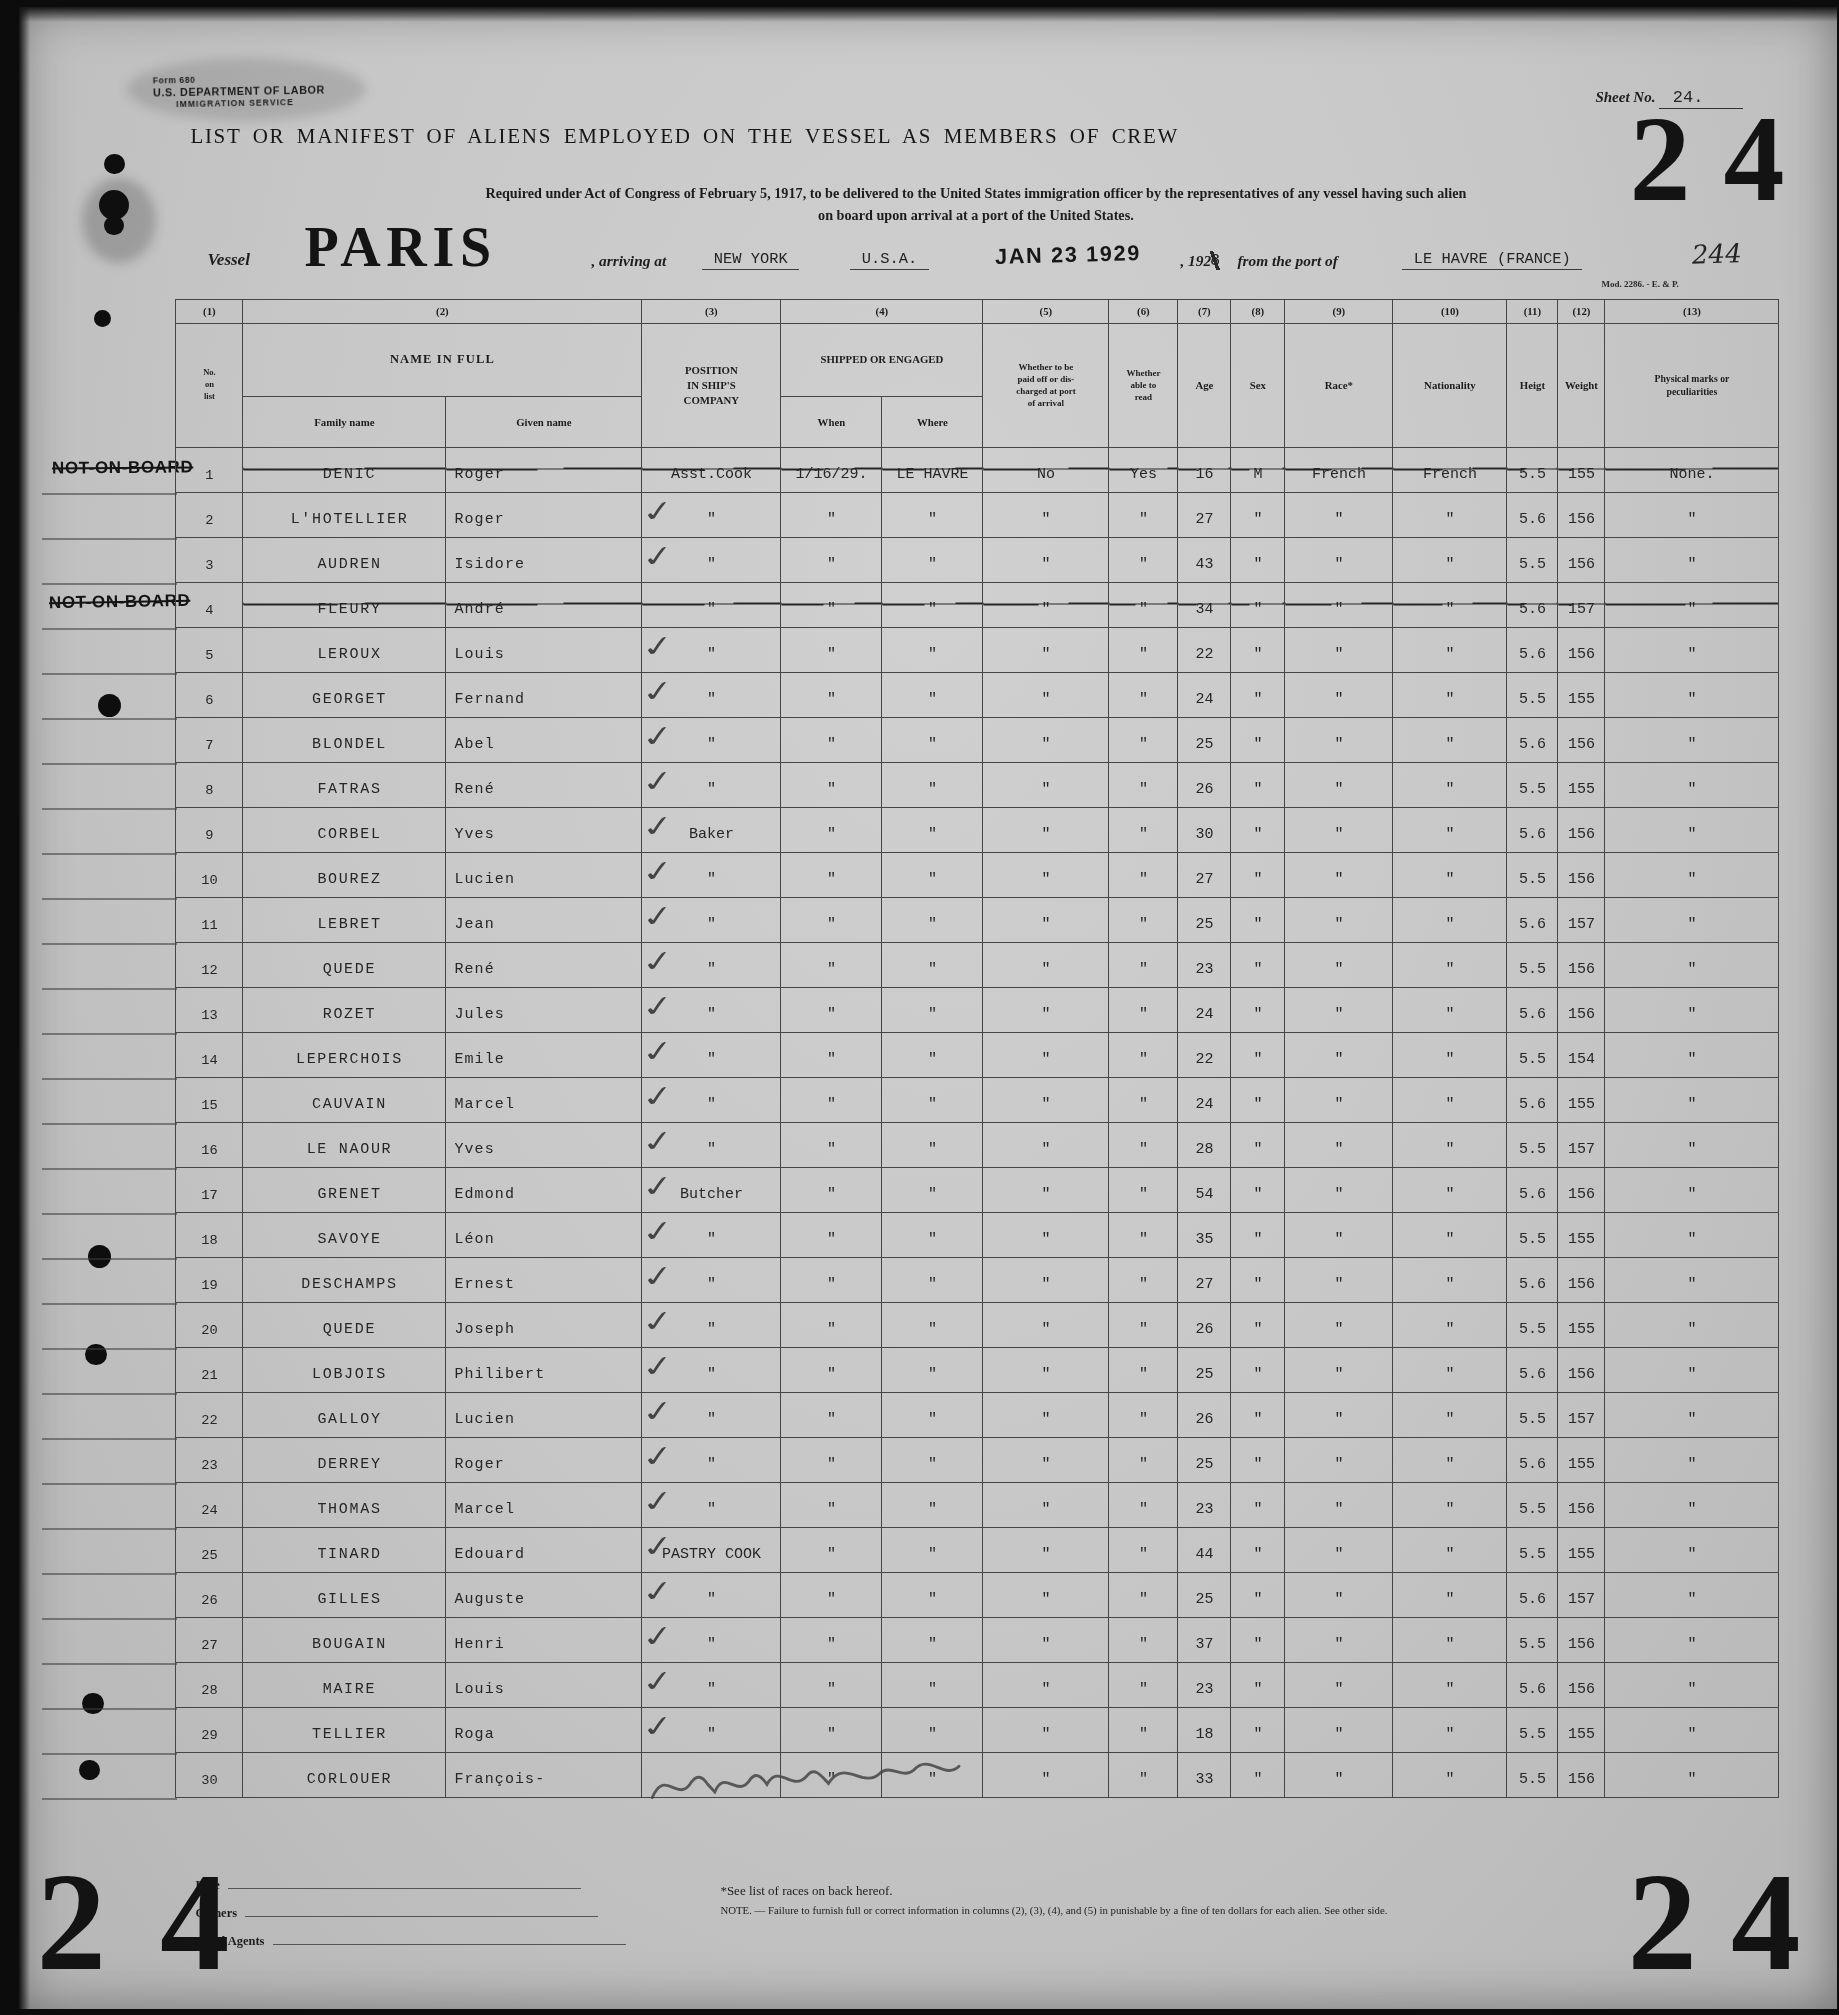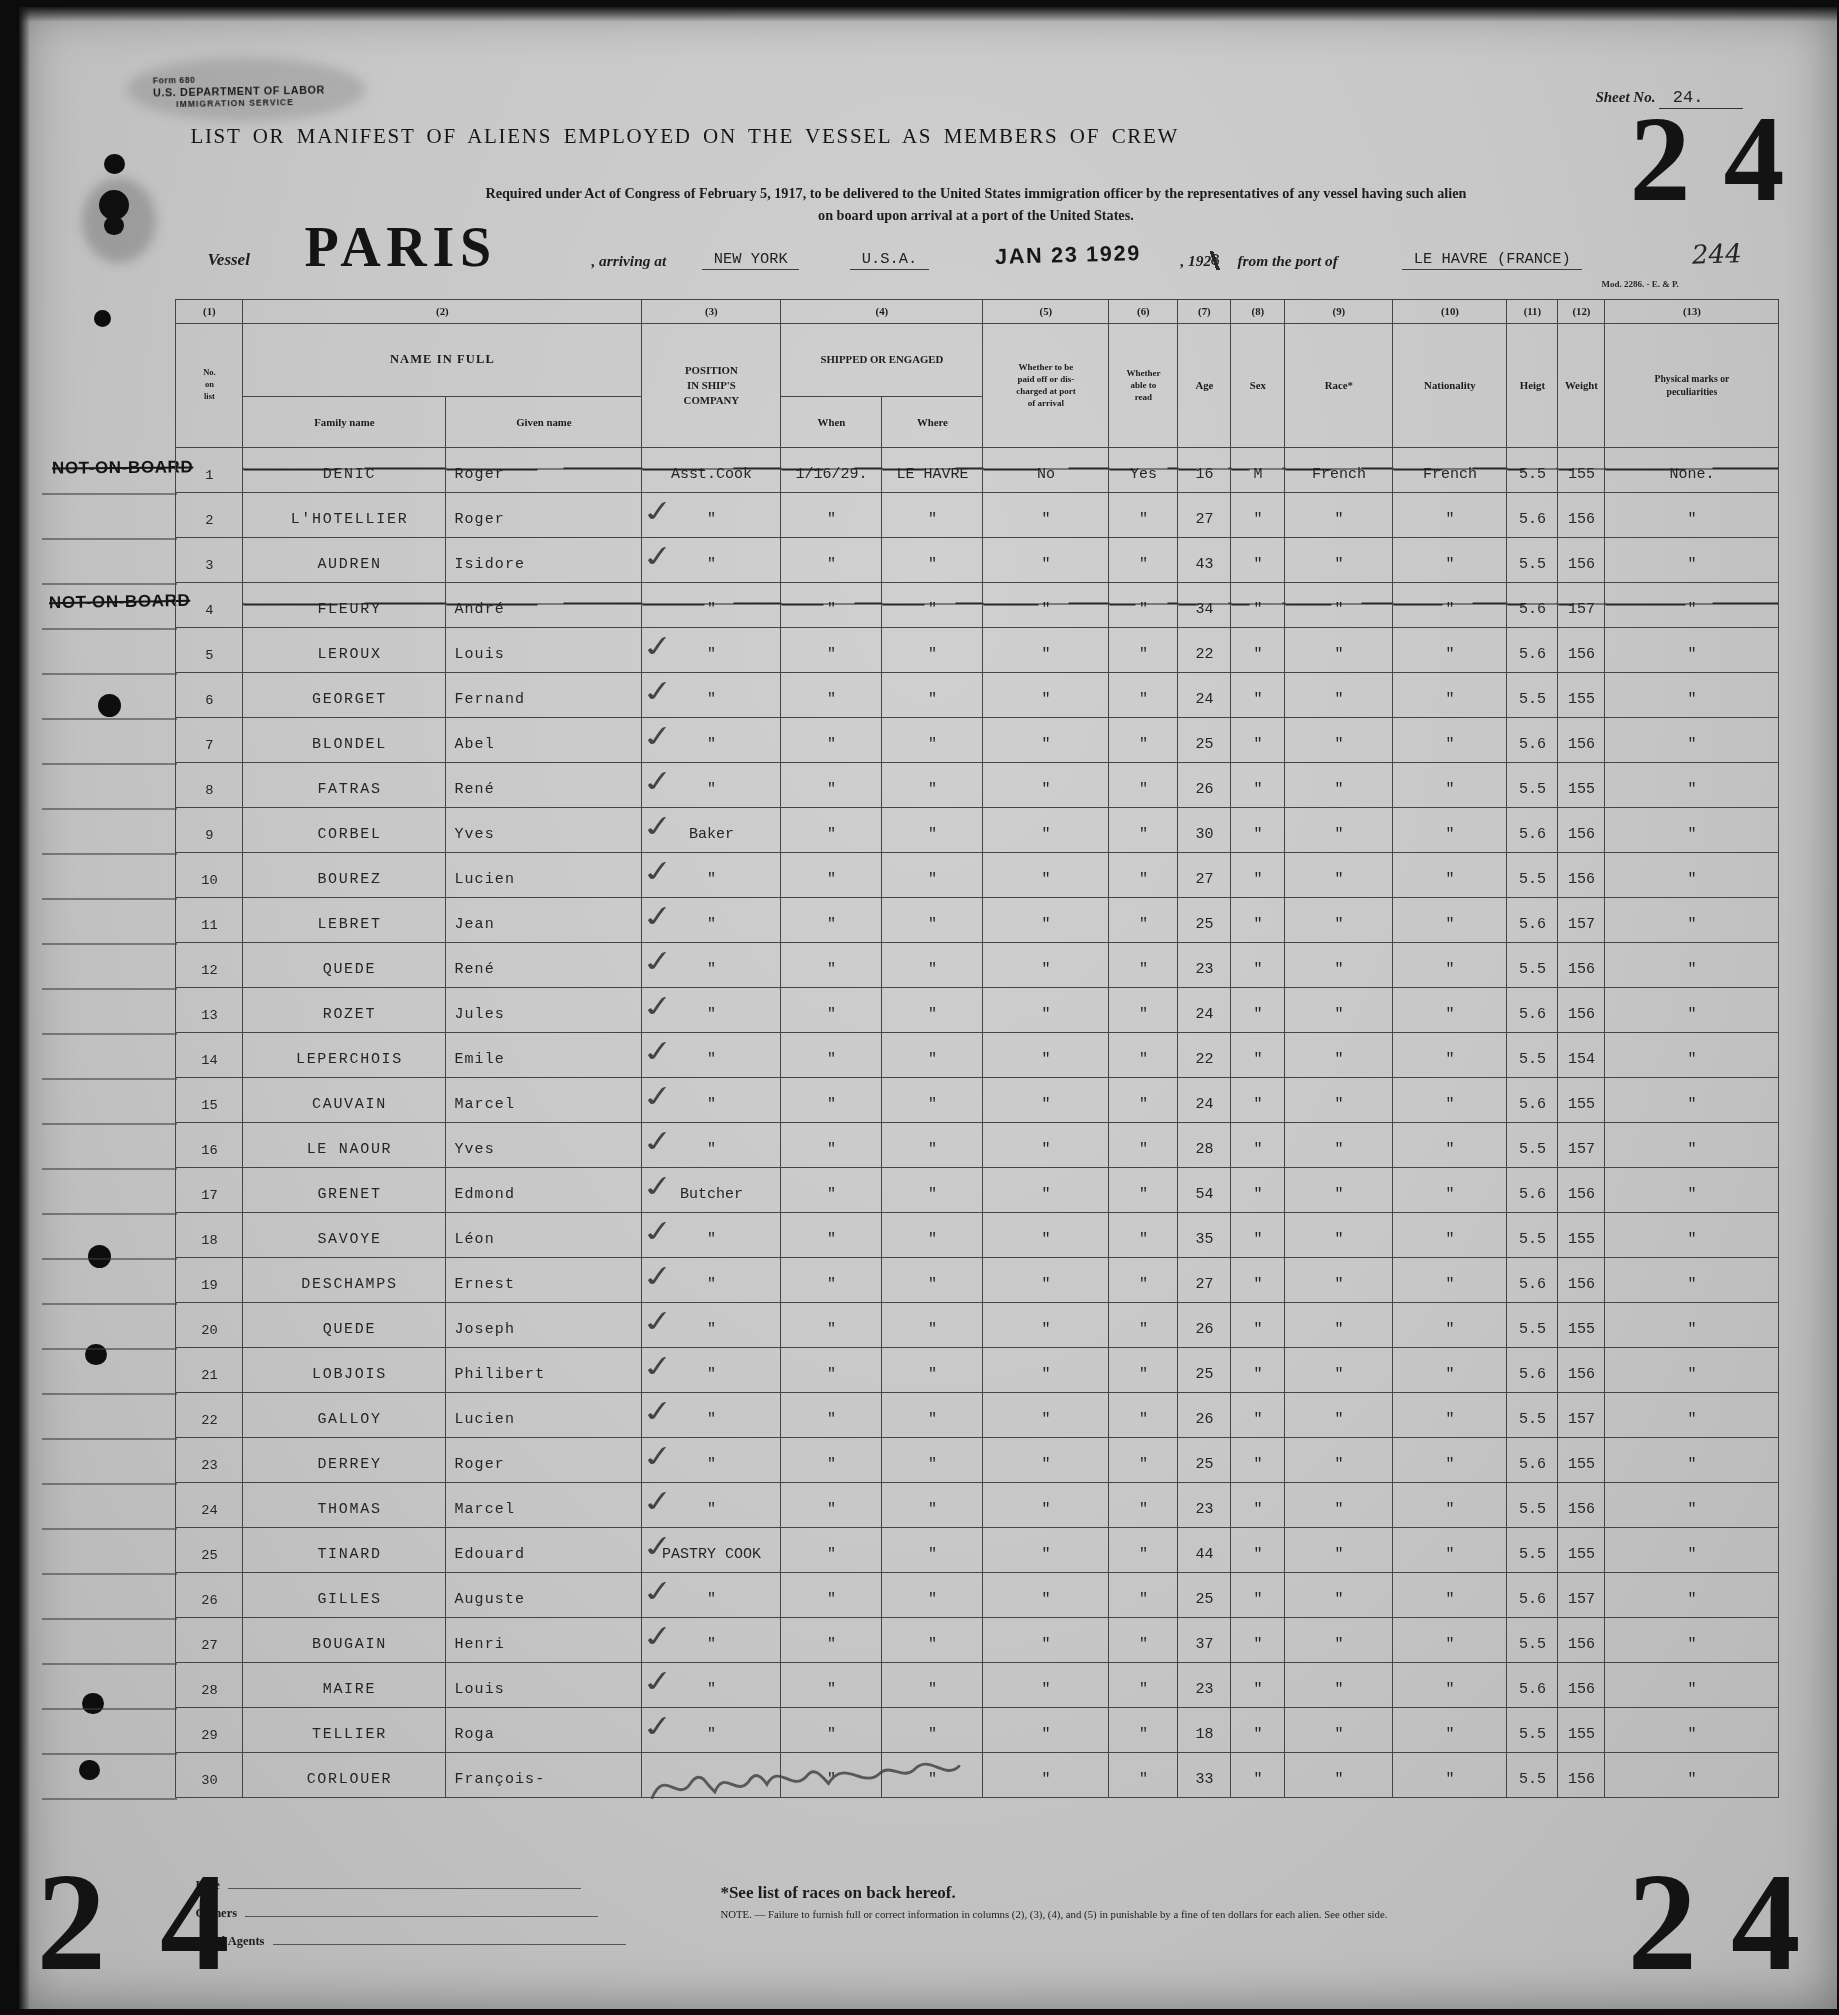--- a/index.html
+++ b/index.html
@@ -96,21 +96,21 @@
     text-decoration:line-through; text-decoration-thickness:1.7px; }
   .stamp.r1 { left:33px; top:451px; transform:rotate(-.5deg); }
   .stamp.r4 { left:30px; top:585px; transform:rotate(-1deg); }
 
   .scrawl { position:absolute; left:626px; top:1752px; width:319px; height:46px; transform:rotate(-2deg); }
 
   .footer-lines { position:absolute; left:176px; top:1871px; font-size:12.5px; font-weight:bold; }
   .footer-lines .fl-row { margin-bottom:12.5px; white-space:nowrap; }
   .fill-line { display:inline-block; width:353px; border-bottom:1.1px solid #555; height:11.4px; margin-left:8px; }
   .footnotes { position:absolute; left:701px; top:1876px; color:#1d1d1d; }
-  .footnotes .races { font-size:17px; font-weight:bold; margin-bottom:5.7px; }
+  .footnotes .races { font-size:13px; font-weight:normal; margin-bottom:5.7px; }
   .footnotes .note { font-size:10.8px; }
 </style>
 </head>
 <body>
 
 <div class="paper">
   <div class="edge-top"></div>
   <div class="edge-left"></div>
 
   <div class="hole" style="left:85px;top:147px;width:20.5px;height:20.5px;"></div>

